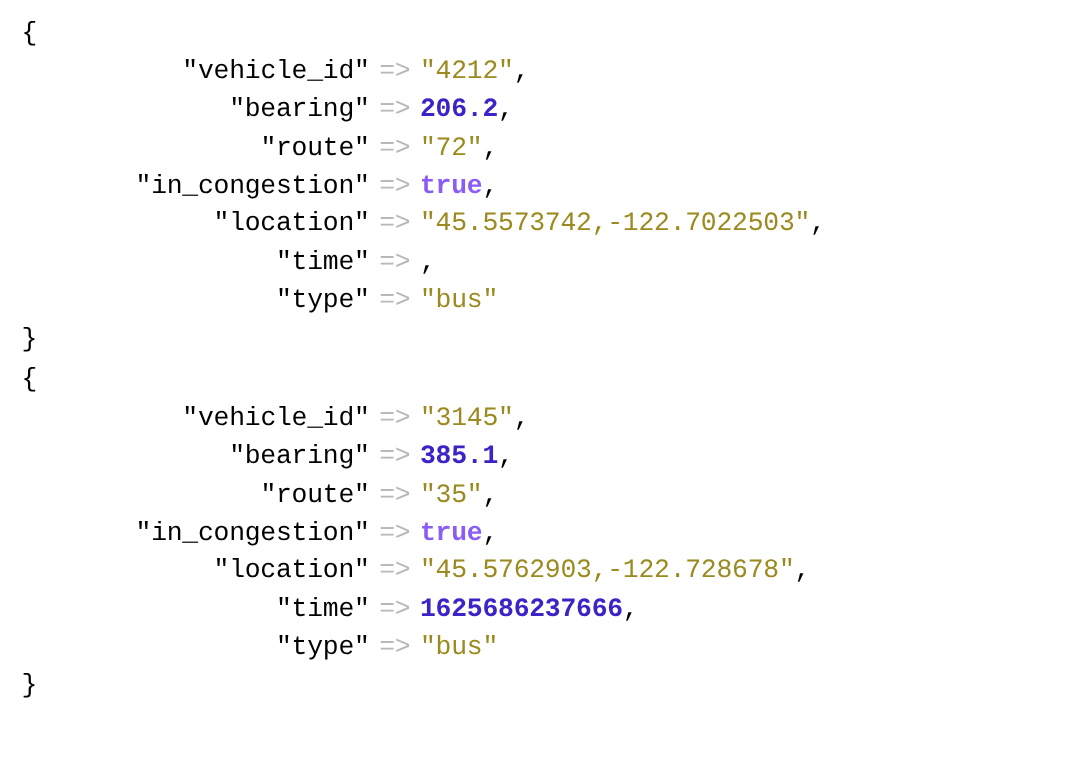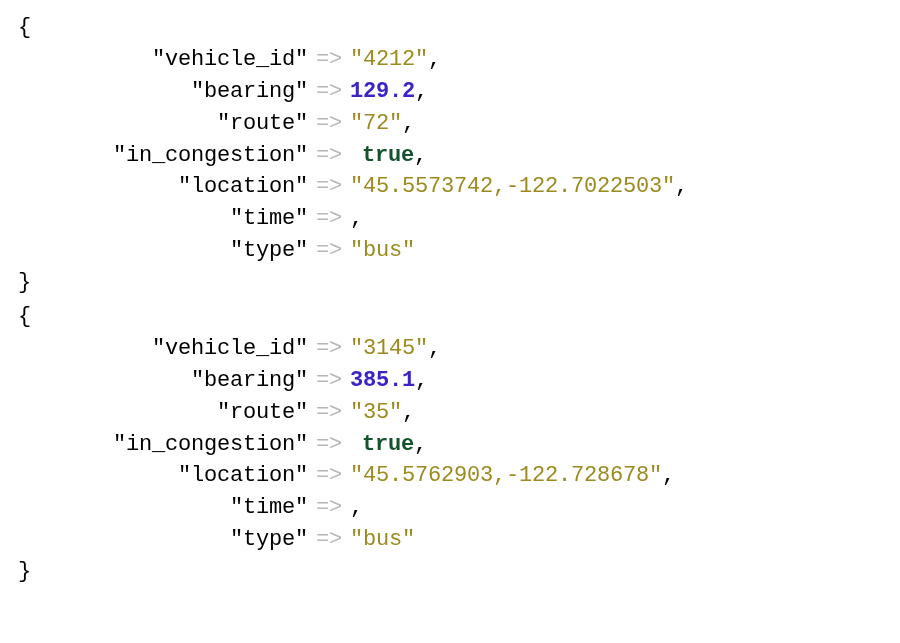--- a/index.html
+++ b/index.html
@@ -37,47 +37,46 @@
       padding: 0 8px 0 8px;
     }
     .val-string {
       color: #9a8a1f;
     }
     .val-number {
       color: #3a24c8;
       font-weight: 700;
     }
     .val-bool {
-      color: #14532d;
+      color: #8b5cf6;
       font-weight: 700;
-      margin-left: 12px;
     }
     .comma {
       color: #000;
     }
   </style>
 </head>
 <body>
 
 <div id="root">
     <div class="block">
       <div class="brace">{</div>
       <div class="row"><span class="key-col">"vehicle_id"</span><span class="arrow">=&gt;</span><span class="val-string">"4212"</span><span class="comma">,</span></div>
-      <div class="row"><span class="key-col">"bearing"</span><span class="arrow">=&gt;</span><span class="val-number">129.2</span><span class="comma">,</span></div>
+      <div class="row"><span class="key-col">"bearing"</span><span class="arrow">=&gt;</span><span class="val-number">206.2</span><span class="comma">,</span></div>
       <div class="row"><span class="key-col">"route"</span><span class="arrow">=&gt;</span><span class="val-string">"72"</span><span class="comma">,</span></div>
       <div class="row"><span class="key-col">"in_congestion"</span><span class="arrow">=&gt;</span><span class="val-bool">true</span><span class="comma">,</span></div>
       <div class="row"><span class="key-col">"location"</span><span class="arrow">=&gt;</span><span class="val-string">"45.5573742,-122.7022503"</span><span class="comma">,</span></div>
       <div class="row"><span class="key-col">"time"</span><span class="arrow">=&gt;</span><span class="comma">,</span></div>
       <div class="row"><span class="key-col">"type"</span><span class="arrow">=&gt;</span><span class="val-string">"bus"</span></div>
       <div class="brace">}</div>
     </div>
     <div class="block">
       <div class="brace">{</div>
       <div class="row"><span class="key-col">"vehicle_id"</span><span class="arrow">=&gt;</span><span class="val-string">"3145"</span><span class="comma">,</span></div>
       <div class="row"><span class="key-col">"bearing"</span><span class="arrow">=&gt;</span><span class="val-number">385.1</span><span class="comma">,</span></div>
       <div class="row"><span class="key-col">"route"</span><span class="arrow">=&gt;</span><span class="val-string">"35"</span><span class="comma">,</span></div>
       <div class="row"><span class="key-col">"in_congestion"</span><span class="arrow">=&gt;</span><span class="val-bool">true</span><span class="comma">,</span></div>
       <div class="row"><span class="key-col">"location"</span><span class="arrow">=&gt;</span><span class="val-string">"45.5762903,-122.728678"</span><span class="comma">,</span></div>
-      <div class="row"><span class="key-col">"time"</span><span class="arrow">=&gt;</span><span class="comma">,</span></div>
+      <div class="row"><span class="key-col">"time"</span><span class="arrow">=&gt;</span><span class="val-number">1625686237666</span><span class="comma">,</span></div>
       <div class="row"><span class="key-col">"type"</span><span class="arrow">=&gt;</span><span class="val-string">"bus"</span></div>
       <div class="brace">}</div>
     </div>
   </div>
 
 </body></html>

